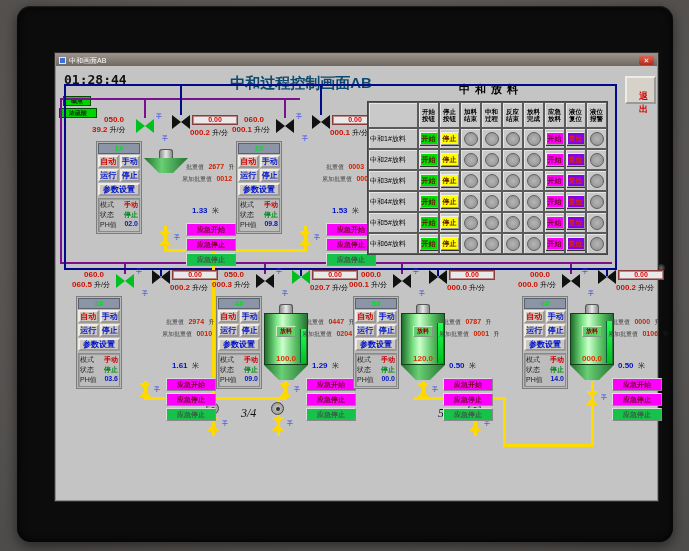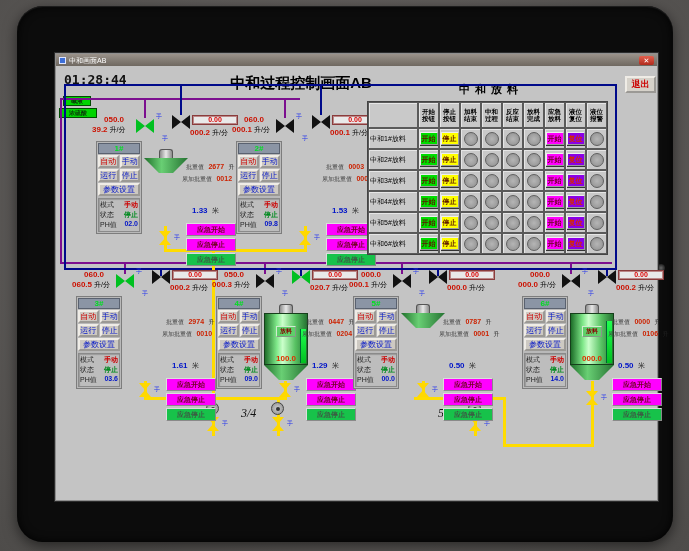--- a/index.html
+++ b/index.html
@@ -1,41 +1,41 @@
 <!DOCTYPE html>
 <html><head>
 <meta charset="utf-8">
 <style>
   html,body{margin:0;padding:0;background:#4a4a4a;}
   *{box-sizing:border-box;font-family:"Liberation Sans","DejaVu Sans",sans-serif;}
   .stage{position:relative;width:689px;height:551px;overflow:hidden;
     background:radial-gradient(ellipse at 50% 40%,#6b6663 0%,#5d5a58 55%,#4e4c4a 100%);}
   
   .tablet{position:absolute;left:17px;top:6px;width:656px;height:536px;background:#0c0c0c;
-    border-radius:26px;box-shadow:inset 0 0 10px #000,0 4px 14px rgba(0,0,0,.55),inset 0 1px 1px #3a3a3a;}
+    border-radius:14px;box-shadow:inset 0 0 10px #000,0 4px 14px rgba(0,0,0,.55),inset 0 1px 1px #3a3a3a;}
   .camera{position:absolute;right:8px;top:258px;width:8px;height:8px;border-radius:50%;
     background:radial-gradient(#666,#222 70%);}
   
   .screen{position:absolute;left:38px;top:47px;width:603px;height:448px;background:#c4c4c4;
     border:1px solid #8f8f8f;box-shadow:0 0 0 1px #2c2c2c;}
   .titlebar{position:absolute;left:0;top:0;right:0;height:12px;
     background:linear-gradient(#9a928a,#6f6860);display:flex;align-items:center;}
   .appicon{width:7px;height:7px;margin:0 3px 0 3px;background:#3d6fd8;border:1px solid #dfe6ff;}
   .tbtitle{color:#fff;font-size:7px;line-height:7px;flex:1;}
   .closebtn{width:15px;height:9px;margin-right:3px;background:linear-gradient(#e4604e,#b02a1c);
     color:#fff;font-size:7px;line-height:9px;text-align:center;border-radius:2px;cursor:default;}
   
   .clock{position:absolute;left:8px;top:18px;font-family:"DejaVu Sans Mono",monospace;
     font-size:13px;font-weight:bold;color:#111;}
   .maintitle{position:absolute;left:110px;top:20px;width:270px;text-align:center;
-    font-size:15px;font-weight:bold;color:#000000;}
+    font-size:15px;font-weight:bold;color:#0c4a6e;}
   .tabletitle{position:absolute;left:360px;top:28px;width:150px;text-align:center;
     font-size:11px;font-weight:bold;letter-spacing:5px;color:#000;}
   .exit{position:absolute;left:569px;top:22px;width:31px;height:17px;background:#d6d2ca;
-    border:2px outset #efece6;color:#cc0000;font-weight:bold;font-size:9px;padding:0;line-height:13px;}
+    border:2px outset #efece6;color:#cc0000;font-weight:bold;font-size:9px;padding:12px;line-height:13px;}
   .legend{position:absolute;background:#00d400;border:1px solid #004d00;color:#073;
     color:#0a3a0a;font-size:6px;line-height:8px;text-align:center;font-weight:bold;}
   .lg1{left:7px;top:42px;width:28px;height:10px;}
   .lg2{left:3px;top:54px;width:38px;height:10px;}
   
   .pipe{position:absolute;}
   .pp{background:#7c0f8f;}
   .pn{background:#000a8a;}
   .py{background:#ffdc00;}
   
@@ -71,21 +71,21 @@
   .vr{left:94px;top:4px;}
   .redbox{position:absolute;left:114px;top:4px;width:46px;height:10px;background:#e9e9e9;
     border:1px solid #8a3c3c;box-shadow:inset 0 0 0 1px #b88;color:#dd0000;font-weight:bold;
     font-size:7px;line-height:8px;text-align:center;}
   .fpv2{position:absolute;left:112px;top:17px;font-size:7px;white-space:nowrap;}
   .panel{position:absolute;left:18px;top:30px;width:46px;background:#b9b9b9;border:1px solid #7d7d7d;padding:1px;}
   .phead{height:11px;background:#8b95a5;border:1px solid #5a6270;color:#00e020;
     font-weight:bold;font-size:8px;line-height:9px;text-align:center;margin-bottom:1px;}
   .pgrid{display:grid;grid-template-columns:1fr 1fr;gap:1px;}
   .pbtn{height:13px;padding:0;background:#cdc9c2;border:2px outset #efece6;
-    font-size:8px;font-weight:normal;line-height:9px;}
+    font-size:8px;font-weight:bold;line-height:9px;}
   .wide{grid-column:1/3;}
   .tred{color:#cc0000;}.tblue{color:#0014c8;}
   .pstat{margin-top:2px;border:1px solid #8a8a8a;background:#bdbdbd;padding:1px;box-shadow:inset 1px 1px 1px #999;}
   .srow{display:flex;justify-content:space-between;height:10px;}
   .sl{font-size:7px;color:#222;}
   .sv{font-size:7px;font-weight:bold;}
   .svm{color:#cc0000;}.svs{color:#008a1e;}.svp{color:#0014c8;}
   
   .tank{position:absolute;left:66px;top:38px;width:44px;}
   .neck{width:14px;height:9px;margin:0 auto;background:linear-gradient(90deg,#8d8d8d,#e8e8e8,#8d8d8d);
@@ -438,20 +438,25 @@
                   <span class="sv svs">停止</span>
                 </div>
         <div class="srow">
                   <span class="sl">PH值</span>
                   <span class="sv svp">00.0</span>
                 </div>
       </div>
     </div>
     <div class="tank">
       <div class="neck"></div>
+      <div class="tbody">
+        <div class="lvl" style="height: 80%;"></div>
+        <button class="tankbtn">放料</button>
+        <div class="tval">120.0</div>
+      </div>
       <div class="funnel"></div>
     </div>
     <div class="brow b1"><span class="bl">批重值</span> <span class="bv">0787</span> <span class="bu">升</span></div>
     <div class="brow b2"><span class="bl">累加批重值</span> <span class="bv">0001</span> <span class="bu">升</span></div>
     <div class="lrow"><span class="lv">0.50</span> <span class="lu">米</span></div>
     <div class="emstack">
       <button class="em em-m">应急开始</button>
       <button class="em em-m">应急停止</button>
       <button class="em em-g">应急停止</button>
     </div>

